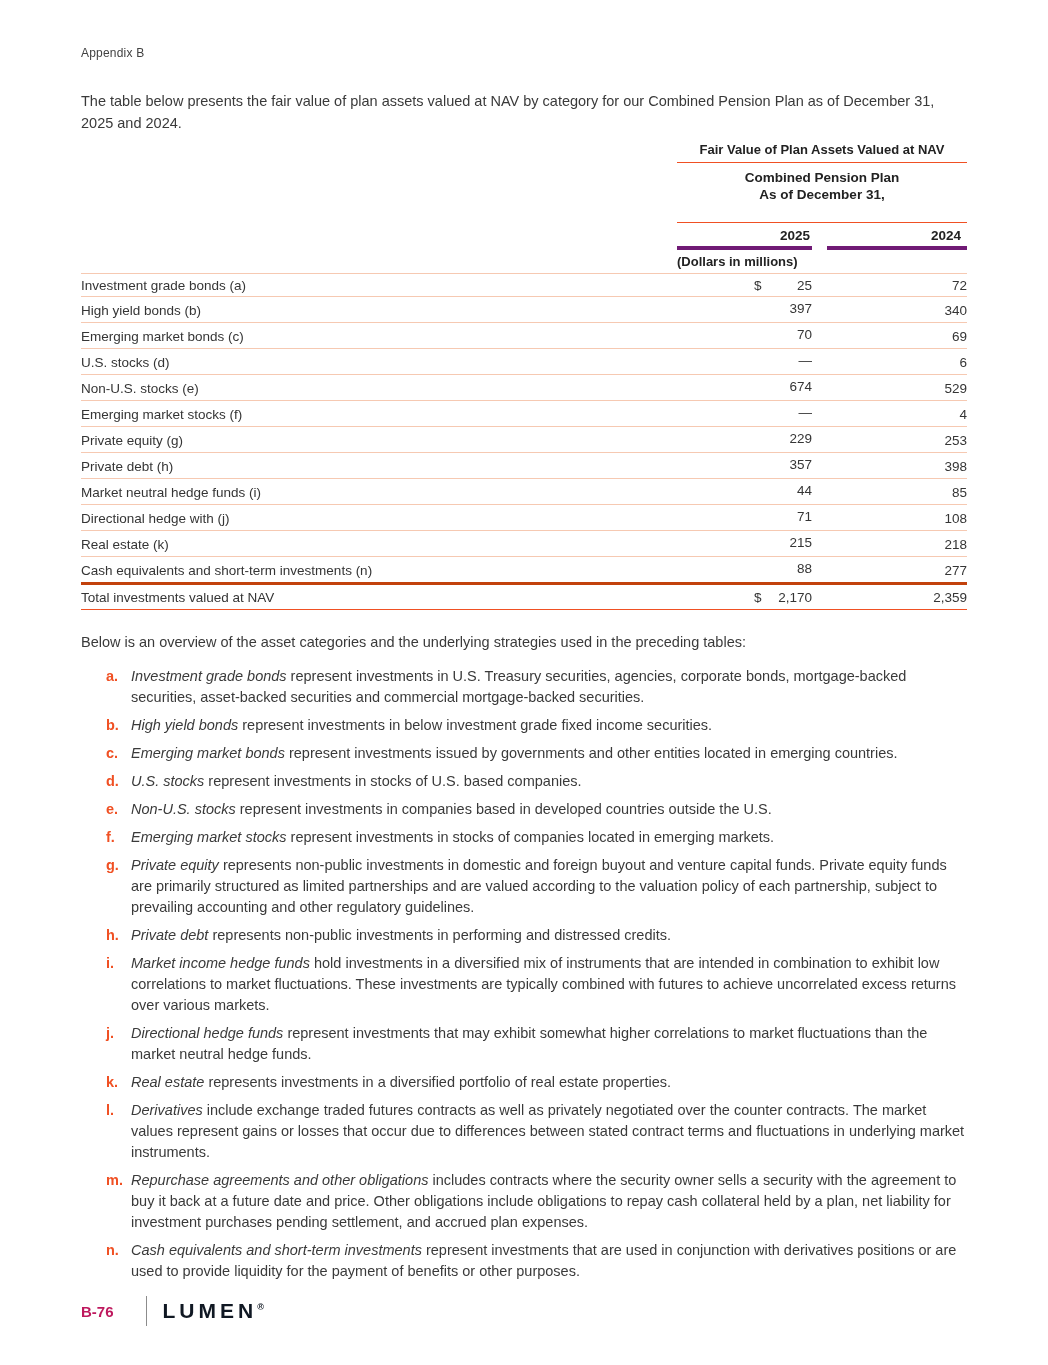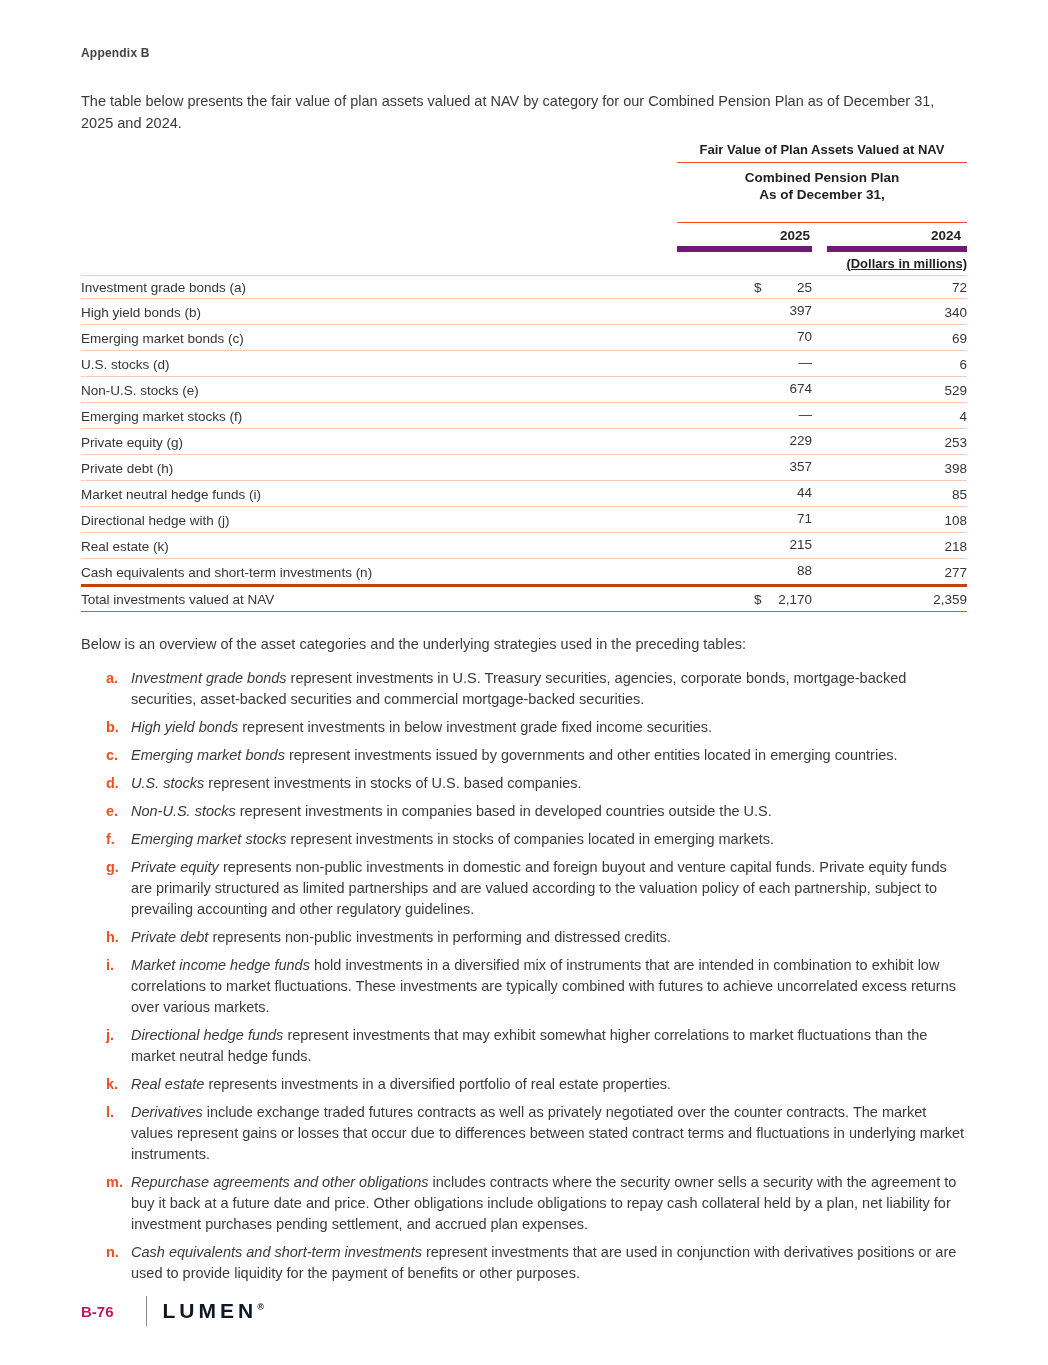--- a/index.html
+++ b/index.html
@@ -4,36 +4,36 @@
 <style>
   * { box-sizing: border-box; }
   html, body { margin: 0; padding: 0; }
   body {
     width: 1048px; height: 1365px; background: #ffffff;
     font-family: "Liberation Sans", "DejaVu Sans", sans-serif;
     color: #3c3c3c;
   }
   .page { position: relative; width: 1048px; height: 1365px; padding: 46px 81px 0 81px; overflow: hidden; }
 
-  .appendix-label { font-size: 12px; color: #424242; letter-spacing: .2px; font-weight: bold; }
+  .appendix-label { font-size: 12px; color: #424242; letter-spacing: .2px; }
 
   .intro { margin: 30px 0 0 0; font-size: 14.5px; line-height: 22px; color: #3a3a3a; }
 
   
   table.nav { width: 886px; border-collapse: collapse; table-layout: fixed; margin-top: 5px; font-size: 13.5px; color: #353535; }
   col.c-label { width: 596px; }
   col.c-25    { width: 135px; }
   col.c-gap   { width: 15px;  }
   col.c-24    { width: 140px; }
 
   .t-title   { font-weight: bold; font-size: 13px; text-align: center; padding: 3px 0 5px 0; border-bottom: 1px solid #F05023; white-space: nowrap; color: #222; }
   .t-sub     { font-weight: bold; font-size: 13.5px; text-align: center; line-height: 17px; padding: 6px 0 19px 0; border-bottom: 1px solid #F05023; color: #222; }
-  .t-year    { font-weight: bold; text-align: right; padding: 5px 2px 3px 0; border-bottom: 6px solid #701a75; color: #222; }
+  .t-year    { font-weight: bold; text-align: right; padding: 5px 2px 3px 0; border-bottom: 4px solid #701a75; color: #222; }
   .t-year.y24 { padding-right: 6px; }
-  .t-units   { font-weight: bold; font-size: 13px; text-align: right; padding: 4px 0 4px 0; color: #222; text-decoration: underline; }
+  .t-units   { font-weight: bold; font-size: 13px; text-align: left; padding: 4px 0 4px 0; color: #222; }
 
   tr.data-row td { border-top: 1px solid #F6C9B2; padding: 4px 0 3px 0; }
   td.lbl   { padding-left: 7px; text-align: left; }
   td.num25 { text-align: right; padding-right: 2px; }
   td.num24 { text-align: right; padding-right: 6px; }
   .money   { display: inline-flex; justify-content: space-between; width: 58px; }
   tr.total-row td { border-top: 3px solid #c2410c; border-bottom: 1px solid #F05023; padding: 5px 0 4px 0; }
 
   
   .overview-intro { margin: 21px 0 0 0; font-size: 14.5px; line-height: 22px; color: #3a3a3a; }

